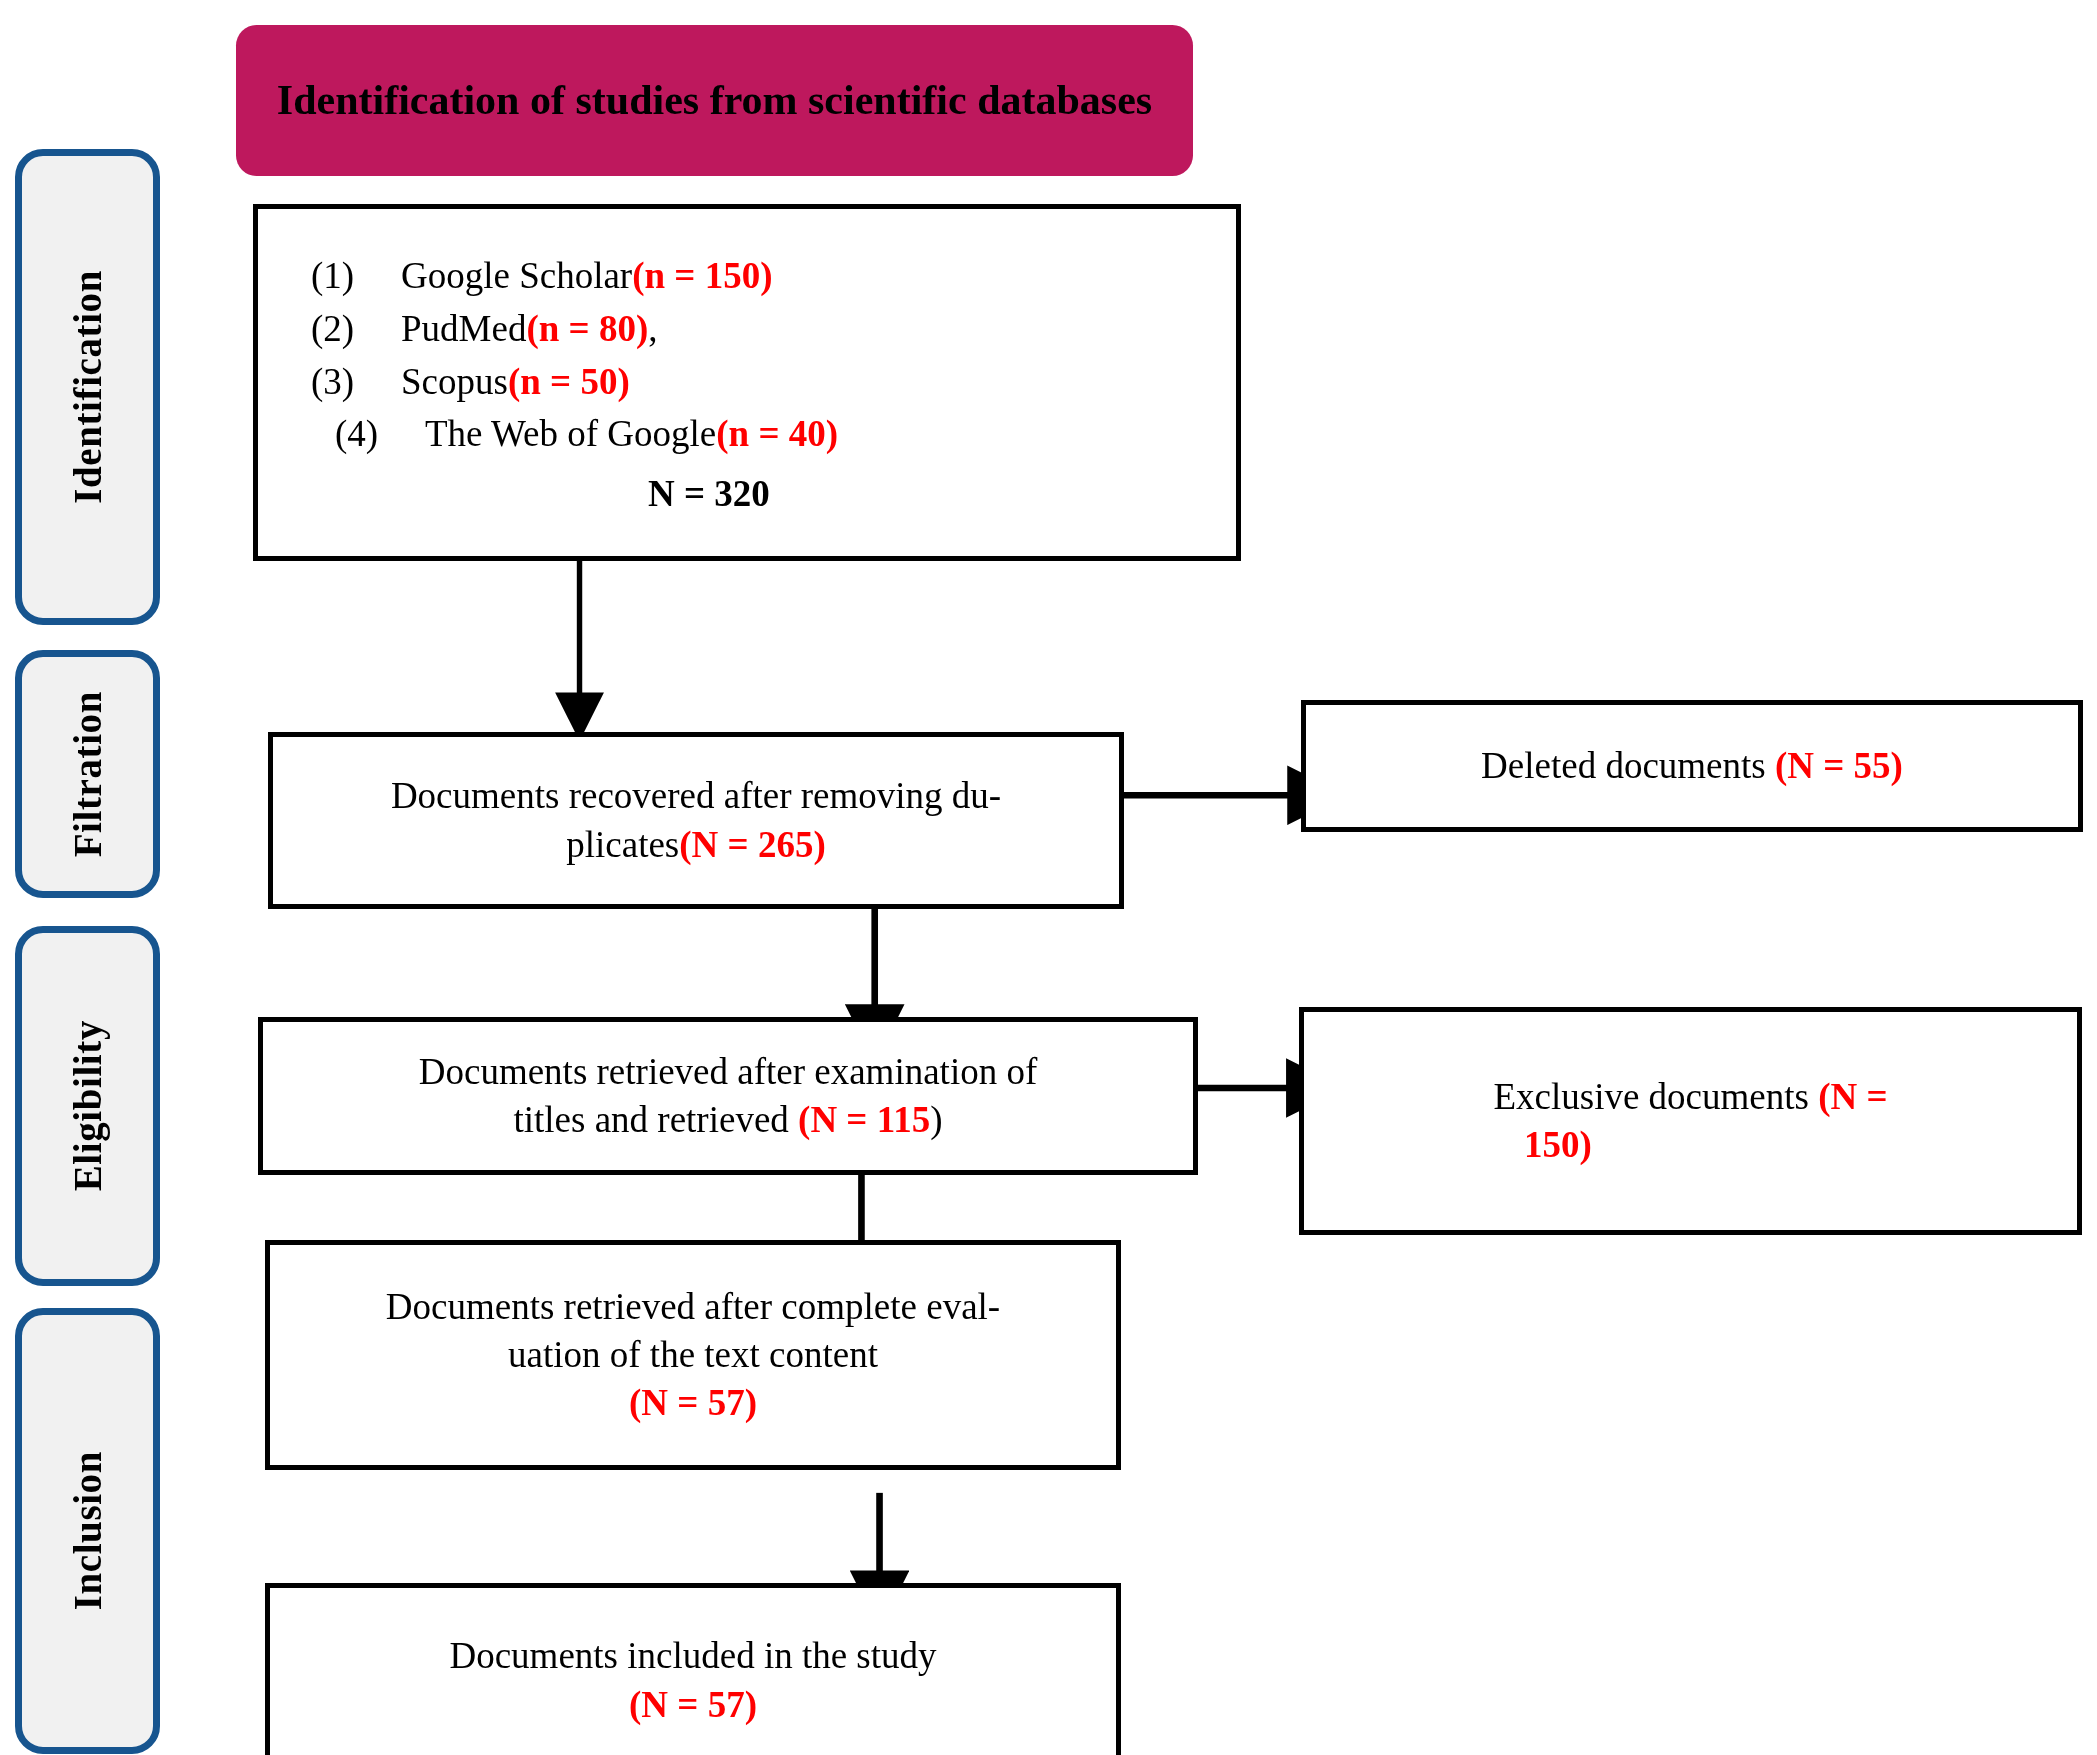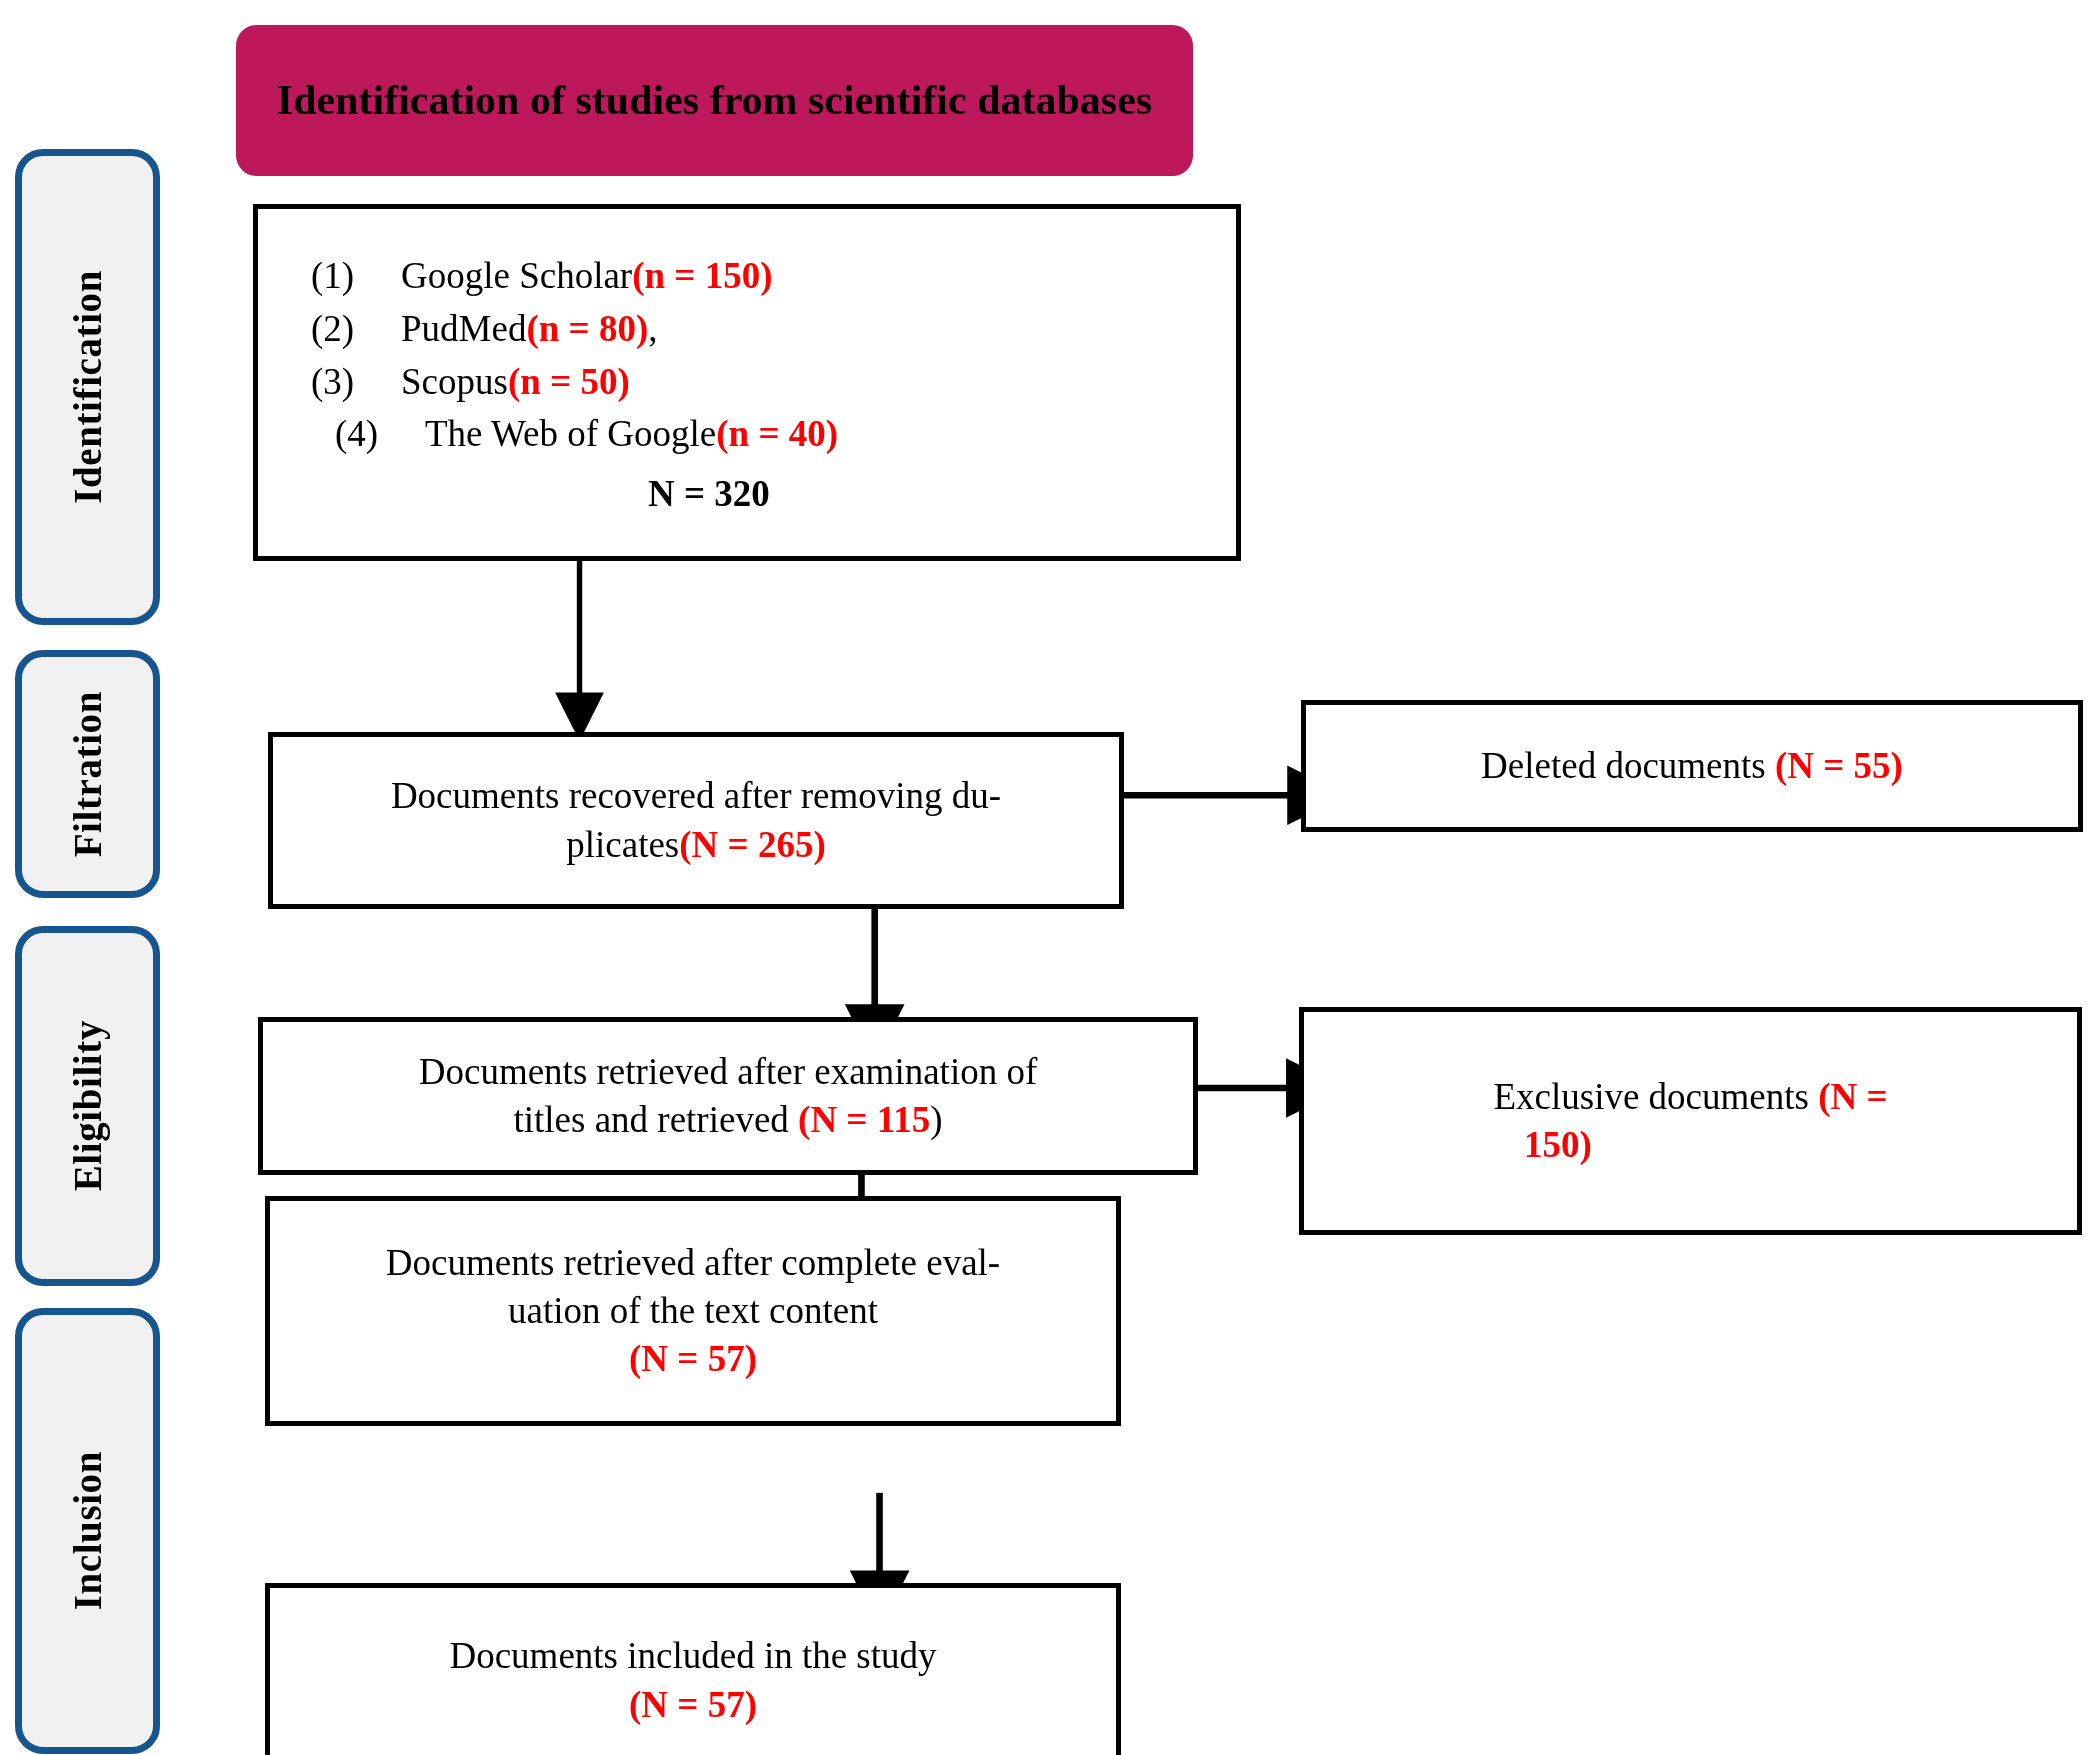--- a/index.html
+++ b/index.html
@@ -209,21 +209,21 @@
     </div>
   </div>
 
   <div class="box center" style="left:1299px; top:1007px; width:783px; height:228px;">
     <div class="line ctr">
       <span>Exclusive documents </span><span class="red">(N =</span>
     </div>
     <div class="line ctr red" style="padding-right:265px;">150)</div>
   </div>
 
-  <div class="box center" style="left:265px; top:1196px; width:856px; height:230px;">
+  <div class="box center" style="left:265px; top:1240px; width:856px; height:230px;">
     <div class="line ctr">Documents retrieved after complete eval-</div>
     <div class="line ctr">uation of the text content</div>
     <div class="line ctr red">(N = 57)</div>
   </div>
 
   <div class="box center" style="left:265px; top:1583px; width:856px; height:195px;">
     <div class="line ctr">Documents included in the study</div>
     <div class="line ctr red">(N = 57)</div>
   </div>
 

